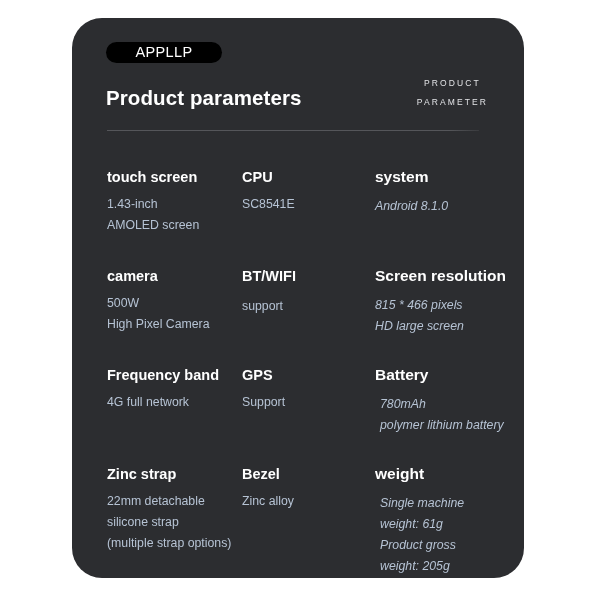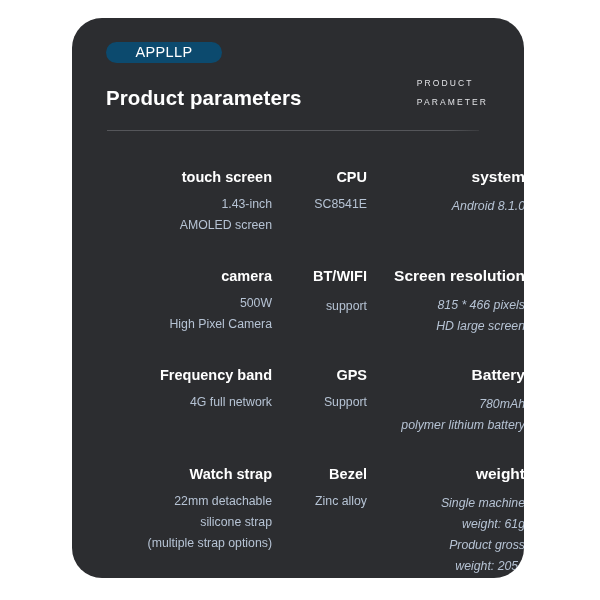--- a/index.html
+++ b/index.html
@@ -28,21 +28,21 @@
 
   
   .brand-pill {
     position: absolute;
     left: 34px;
     top: 24px;
     height: 21px;
     min-width: 116px;
     padding: 0 14px;
     box-sizing: border-box;
-    background: #0c4a6e;
+    background: #000000;
     border-radius: 11px;
     color: #ffffff;
     font-size: 14.5px;
     letter-spacing: 0.4px;
     line-height: 21px;
     text-align: center;
   }
 
   .page-title {
     position: absolute;
@@ -51,21 +51,21 @@
     color: #ffffff;
     font-size: 20.5px;
     font-weight: bold;
     letter-spacing: 0.1px;
   }
 
   .eyebrow {
     position: absolute;
     right: 36px;
     top: 56px;
-    text-align: left;
+    text-align: center;
     color: #e2e3e6;
     font-size: 8.5px;
     letter-spacing: 2.1px;
     line-height: 19px;
   }
   .eyebrow div { white-space: nowrap; }
 
   .divider {
     position: absolute;
     left: 35px;
@@ -85,21 +85,20 @@
 
   .spec-row {
     position: relative;
     height: 99px;
   }
   .spec-row.row-last { height: auto; }
 
   .spec-cell {
     position: absolute;
     top: 0;
-    text-align: right;
   }
   .spec-cell.col-1 { left: 35px;  width: 165px; }
   .spec-cell.col-2 { left: 170px; width: 125px; }
   .spec-cell.col-3 { left: 303px; width: 150px; }
 
   .spec-label {
     color: #ffffff;
     font-size: 14.5px;
     font-weight: bold;
     line-height: 18px;
@@ -181,21 +180,21 @@
       </div>
       <div class="spec-cell col-3">
         <div class="spec-label">Battery</div>
         <div class="spec-value">780mAh
 polymer lithium battery</div>
       </div>
     </div>
 
     <div class="spec-row row-4 row-last">
       <div class="spec-cell col-1">
-        <div class="spec-label">Watch strap</div>
+        <div class="spec-label">Zinc strap</div>
         <div class="spec-value">22mm detachable
 silicone strap
 (multiple strap options)</div>
       </div>
       <div class="spec-cell col-2">
         <div class="spec-label">Bezel</div>
         <div class="spec-value">Zinc alloy</div>
       </div>
       <div class="spec-cell col-3">
         <div class="spec-label">weight</div>

